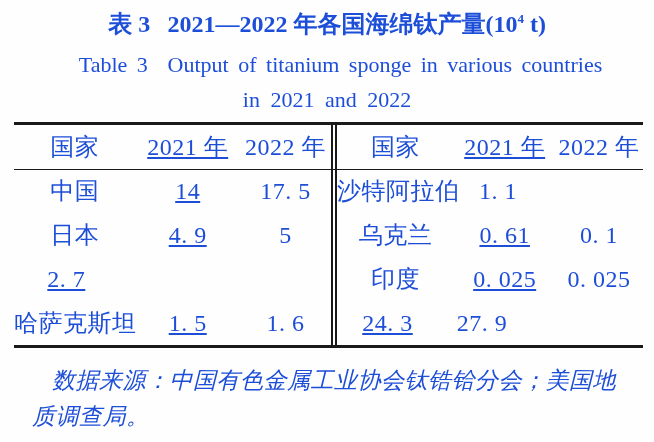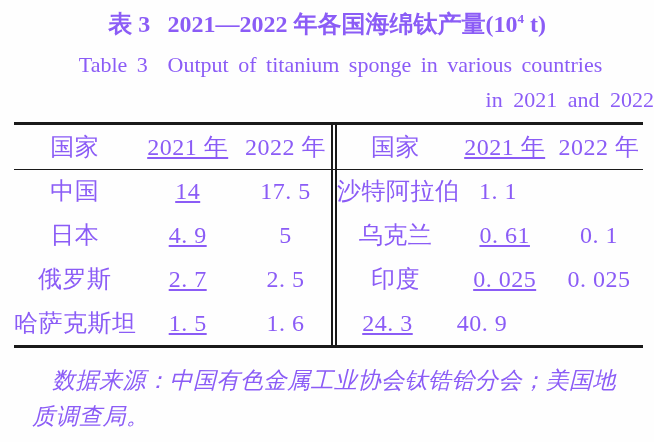--- a/index.html
+++ b/index.html
@@ -1,34 +1,34 @@
 <!DOCTYPE html>
 <html><head>
 <meta charset="utf-8">
 <style>
   html,body{margin:0;padding:0;background:#ffffff;}
   .page{
     position:relative;width:654px;height:442px;background:#fefefe;
-    color:#8b5cf6;font-family:"Liberation Serif","DejaVu Serif",serif;
+    color:#1d4ed8;font-family:"Liberation Serif","DejaVu Serif",serif;
     overflow:hidden;
   }
   
   .title-cn{
     position:absolute;top:8px;left:0;right:0;text-align:center;
     font-size:24px;font-weight:700;white-space:nowrap;
   }
   .title-cn .gap{display:inline-block;width:0.72em;}
   .title-cn sup{font-size:13px;vertical-align:super;line-height:0;}
   .title-en1{
     position:absolute;top:52px;left:0;right:0;text-align:center;
     font-size:22px;word-spacing:4px;white-space:nowrap;margin-left:27px;
   }
   .title-en1 .gap{display:inline-block;width:0.9em;}
   .title-en2{
-    position:absolute;top:87px;left:0;right:0;text-align:right;
+    position:absolute;top:87px;left:0;right:0;text-align:center;
     font-size:22px;word-spacing:5px;white-space:nowrap;
   }
   
   .tbl{
     position:absolute;left:14px;top:122px;width:629px;height:226px;
     box-sizing:border-box;border-top:3px solid #1a1a1a;border-bottom:3px solid #1a1a1a;
     display:flex;align-items:stretch;
   }
   .header-rule{
     position:absolute;left:0;right:0;top:44px;height:0;
@@ -86,23 +86,21 @@
         <div class="cell c0">中国</div>
         <div class="cell c1">14</div>
         <div class="cell c2">17. 5</div>
       </div>
       <div class="trow">
         <div class="cell c0">日本</div>
         <div class="cell c1">4. 9</div>
         <div class="cell c2">5</div>
       </div>
       <div class="trow">
-        <div class="cell c0">俄罗斯</div>
         <div class="cell c1">2. 7</div>
-        <div class="cell c2">2. 5</div>
       </div>
       <div class="trow">
         <div class="cell c0">哈萨克斯坦</div>
         <div class="cell c1">1. 5</div>
         <div class="cell c2">1. 6</div>
       </div>
     </div>
 
     <div class="divider"></div>
 
@@ -121,21 +119,21 @@
         <div class="cell c1">0. 61</div>
         <div class="cell c2">0. 1</div>
       </div>
       <div class="trow">
         <div class="cell c0">印度</div>
         <div class="cell c1">0. 025</div>
         <div class="cell c2">0. 025</div>
       </div>
       <div class="trow">
         <div class="cell c1">24. 3</div>
-        <div class="cell c2">40. 9</div>
+        <div class="cell c2">27. 9</div>
       </div>
     </div>
   </div>
 
   <div class="footnote">
     <div class="fline1">数据来源：中国有色金属工业协会钛锆铪分会；美国地</div>
     <div class="fline2">质调查局。</div>
   </div>
 
 </div>

